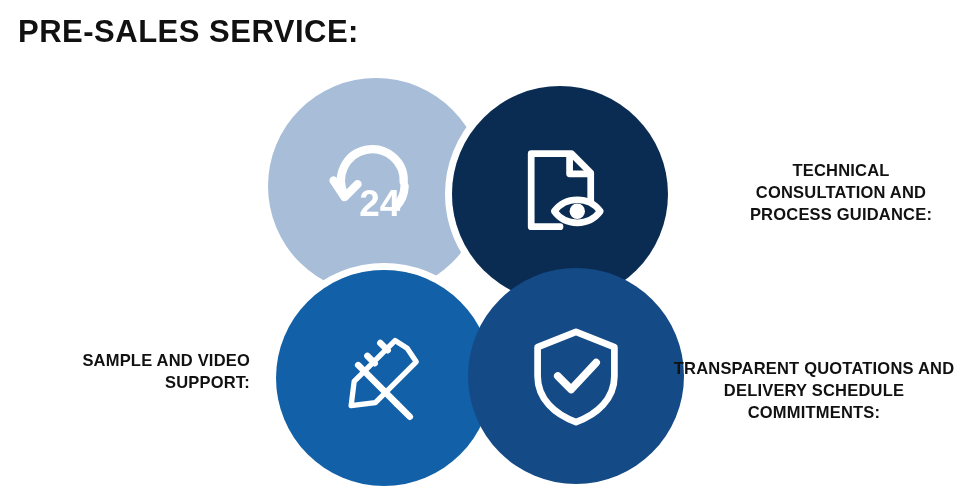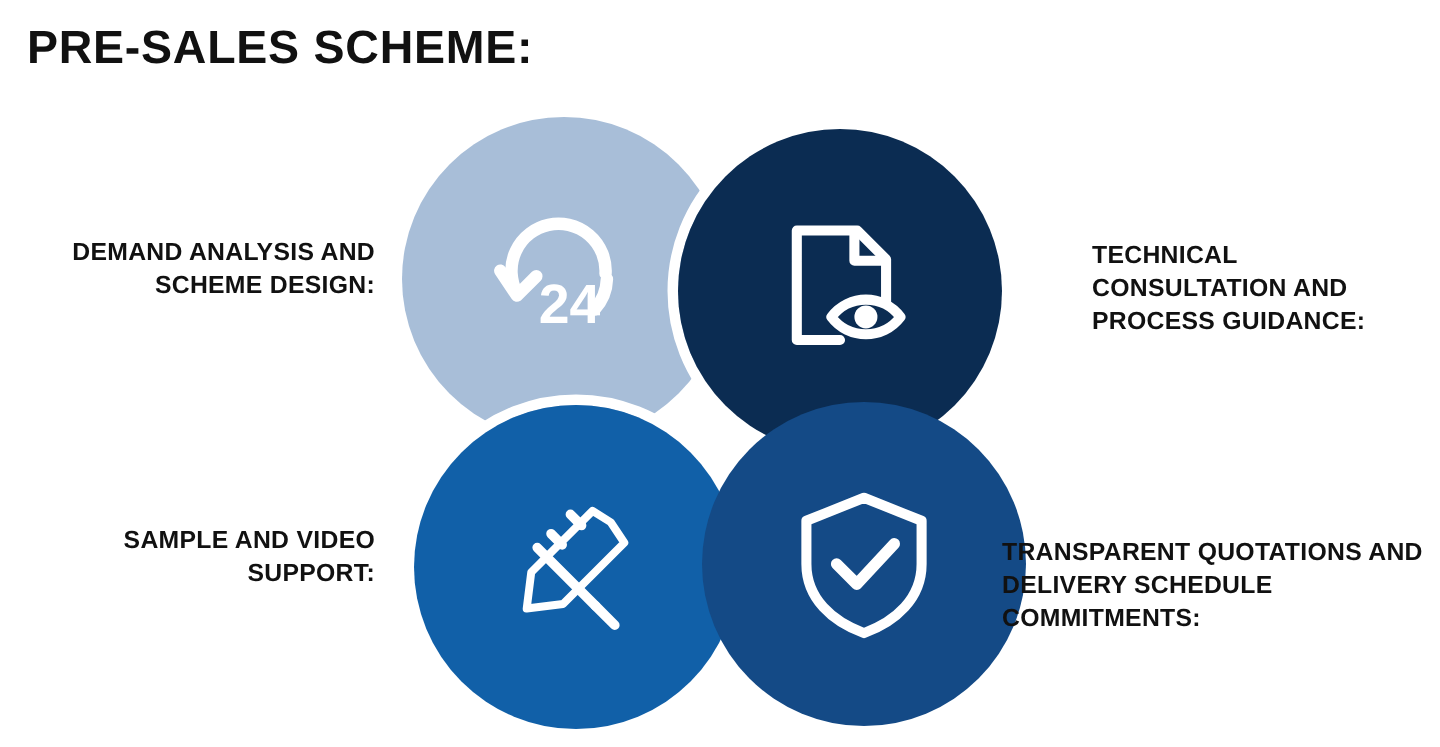--- a/index.html
+++ b/index.html
@@ -64,34 +64,34 @@
 
   
   .label {
     position: absolute;
     font-size: 16.5px;
     font-weight: bold;
     line-height: 1.32;
     color: #111111;
     letter-spacing: 0.2px;
   }
-  .label.right { text-align: left; }
+  .label.right { text-align: center; }
   .label.left  { text-align: right; }
 
   .lbl-demand      { left: 10px;  top: 158px; width: 240px; }
   .lbl-technical   { left: 728px; top: 160px; width: 226px; }
   .lbl-sample      { left: 10px;  top: 350px; width: 240px; }
   .lbl-transparent { left: 668px; top: 358px; width: 292px; }
 </style>
 </head>
 <body>
 
 <div id="stage">
 
-  <div class="title">PRE-SALES SCHEME:</div>
+  <div class="title">PRE-SALES SERVICE:</div>
 
   <div class="cluster">
 
     <div class="circle c-tl">
       <div class="icon-wrap">
         <svg width="104" height="104" viewBox="0 0 104 104" aria-hidden="true">
 
           <path d="M18 62 A34 34 0 1 1 82 48" fill="none" stroke="#ffffff" stroke-width="9" stroke-linecap="round"></path>
 
           <path d="M6 46 L18 64 L32 50" fill="none" stroke="#ffffff" stroke-width="9" stroke-linecap="round" stroke-linejoin="round"></path>
@@ -137,21 +137,20 @@
       <div class="icon-wrap">
         <svg width="100" height="104" viewBox="0 0 100 104" aria-hidden="true">
           <path d="M50 6 L90 22 V52 C90 76 72 92 50 100 C28 92 10 76 10 52 V22 Z" fill="none" stroke="#ffffff" stroke-width="7" stroke-linejoin="round"></path>
           <path d="M31 52 L45 66 L71 38" fill="none" stroke="#ffffff" stroke-width="8" stroke-linecap="round" stroke-linejoin="round"></path>
         </svg>
       </div>
     </div>
 
   </div>
 
-  <div class="label left lbl-demand">DEMAND ANALYSIS AND SCHEME DESIGN:</div>
 
   <div class="label right lbl-technical">TECHNICAL CONSULTATION AND PROCESS GUIDANCE:</div>
 
   <div class="label left lbl-sample">SAMPLE AND VIDEO SUPPORT:</div>
 
   <div class="label right lbl-transparent">TRANSPARENT QUOTATIONS AND DELIVERY SCHEDULE COMMITMENTS:</div>
 
 </div>
 
 </body></html>

